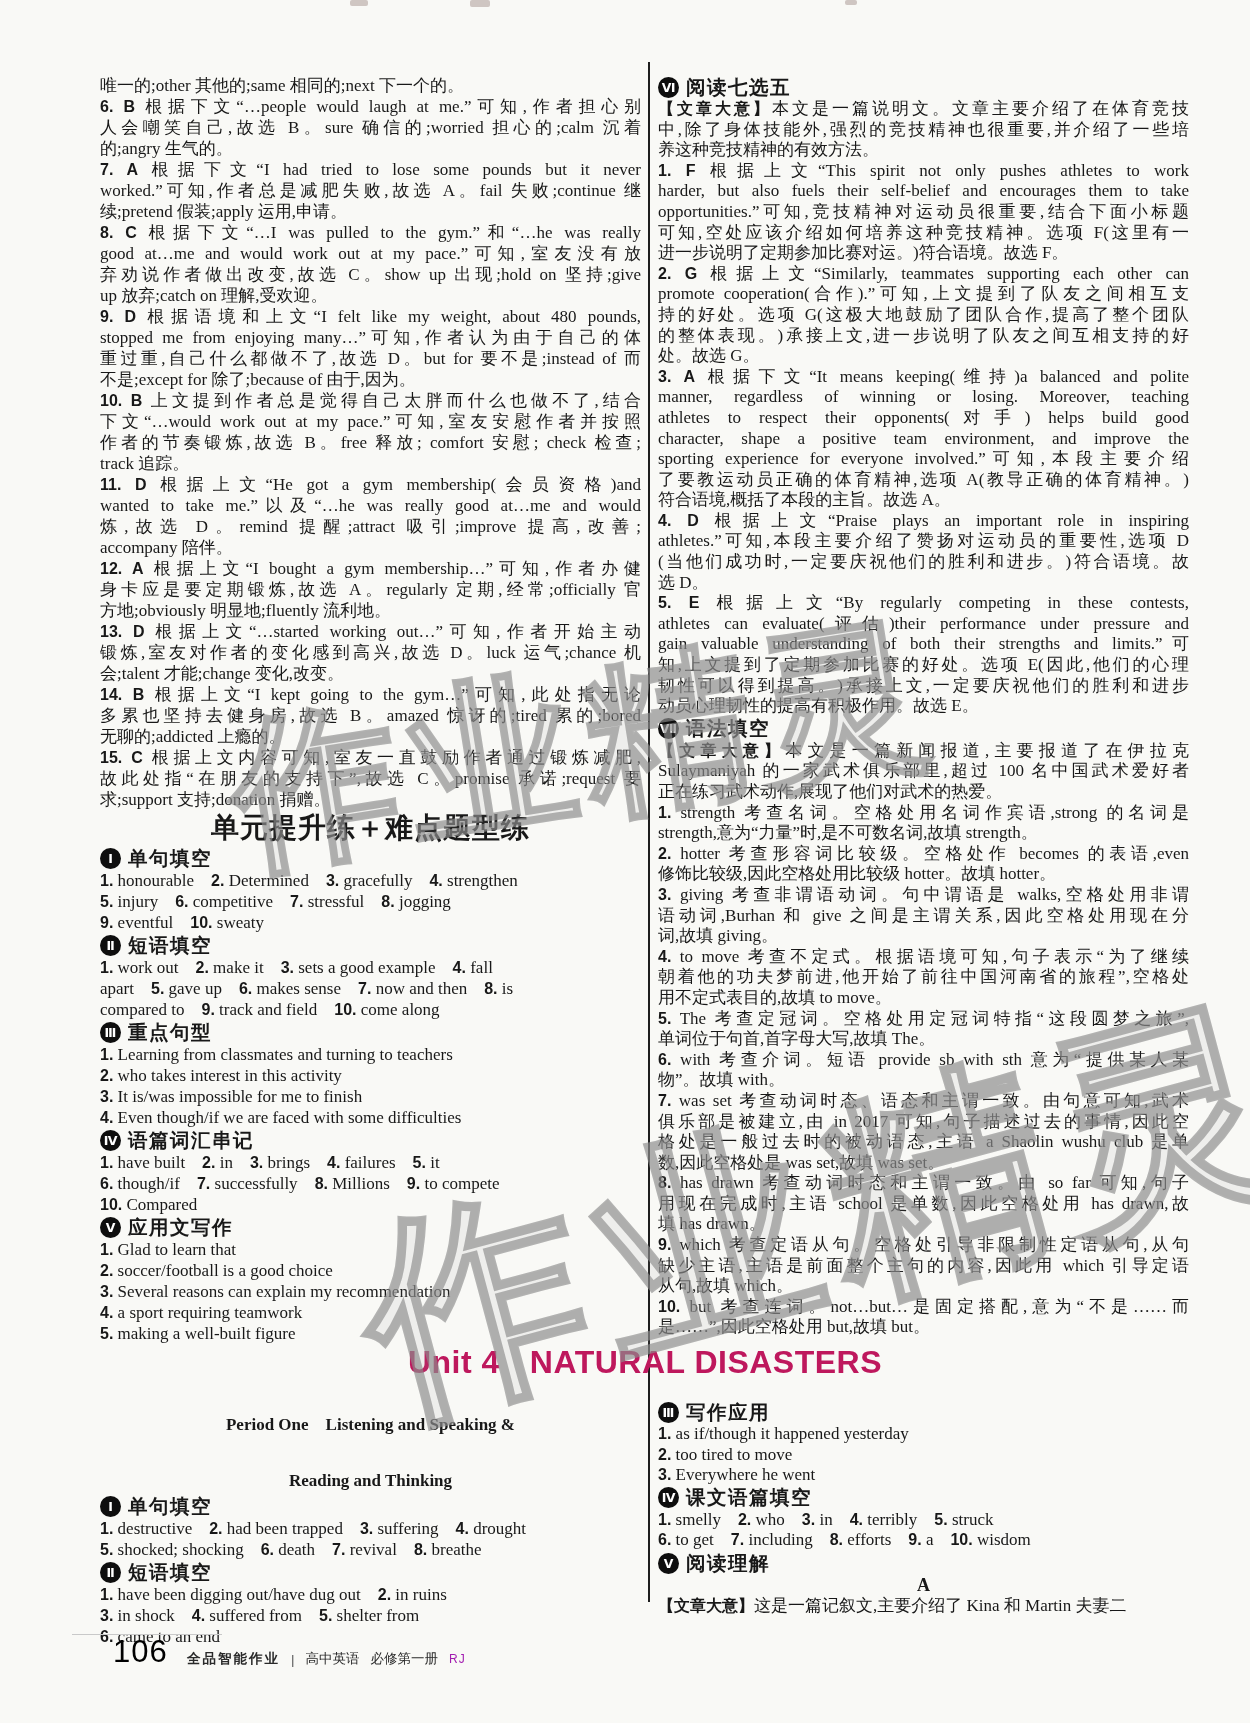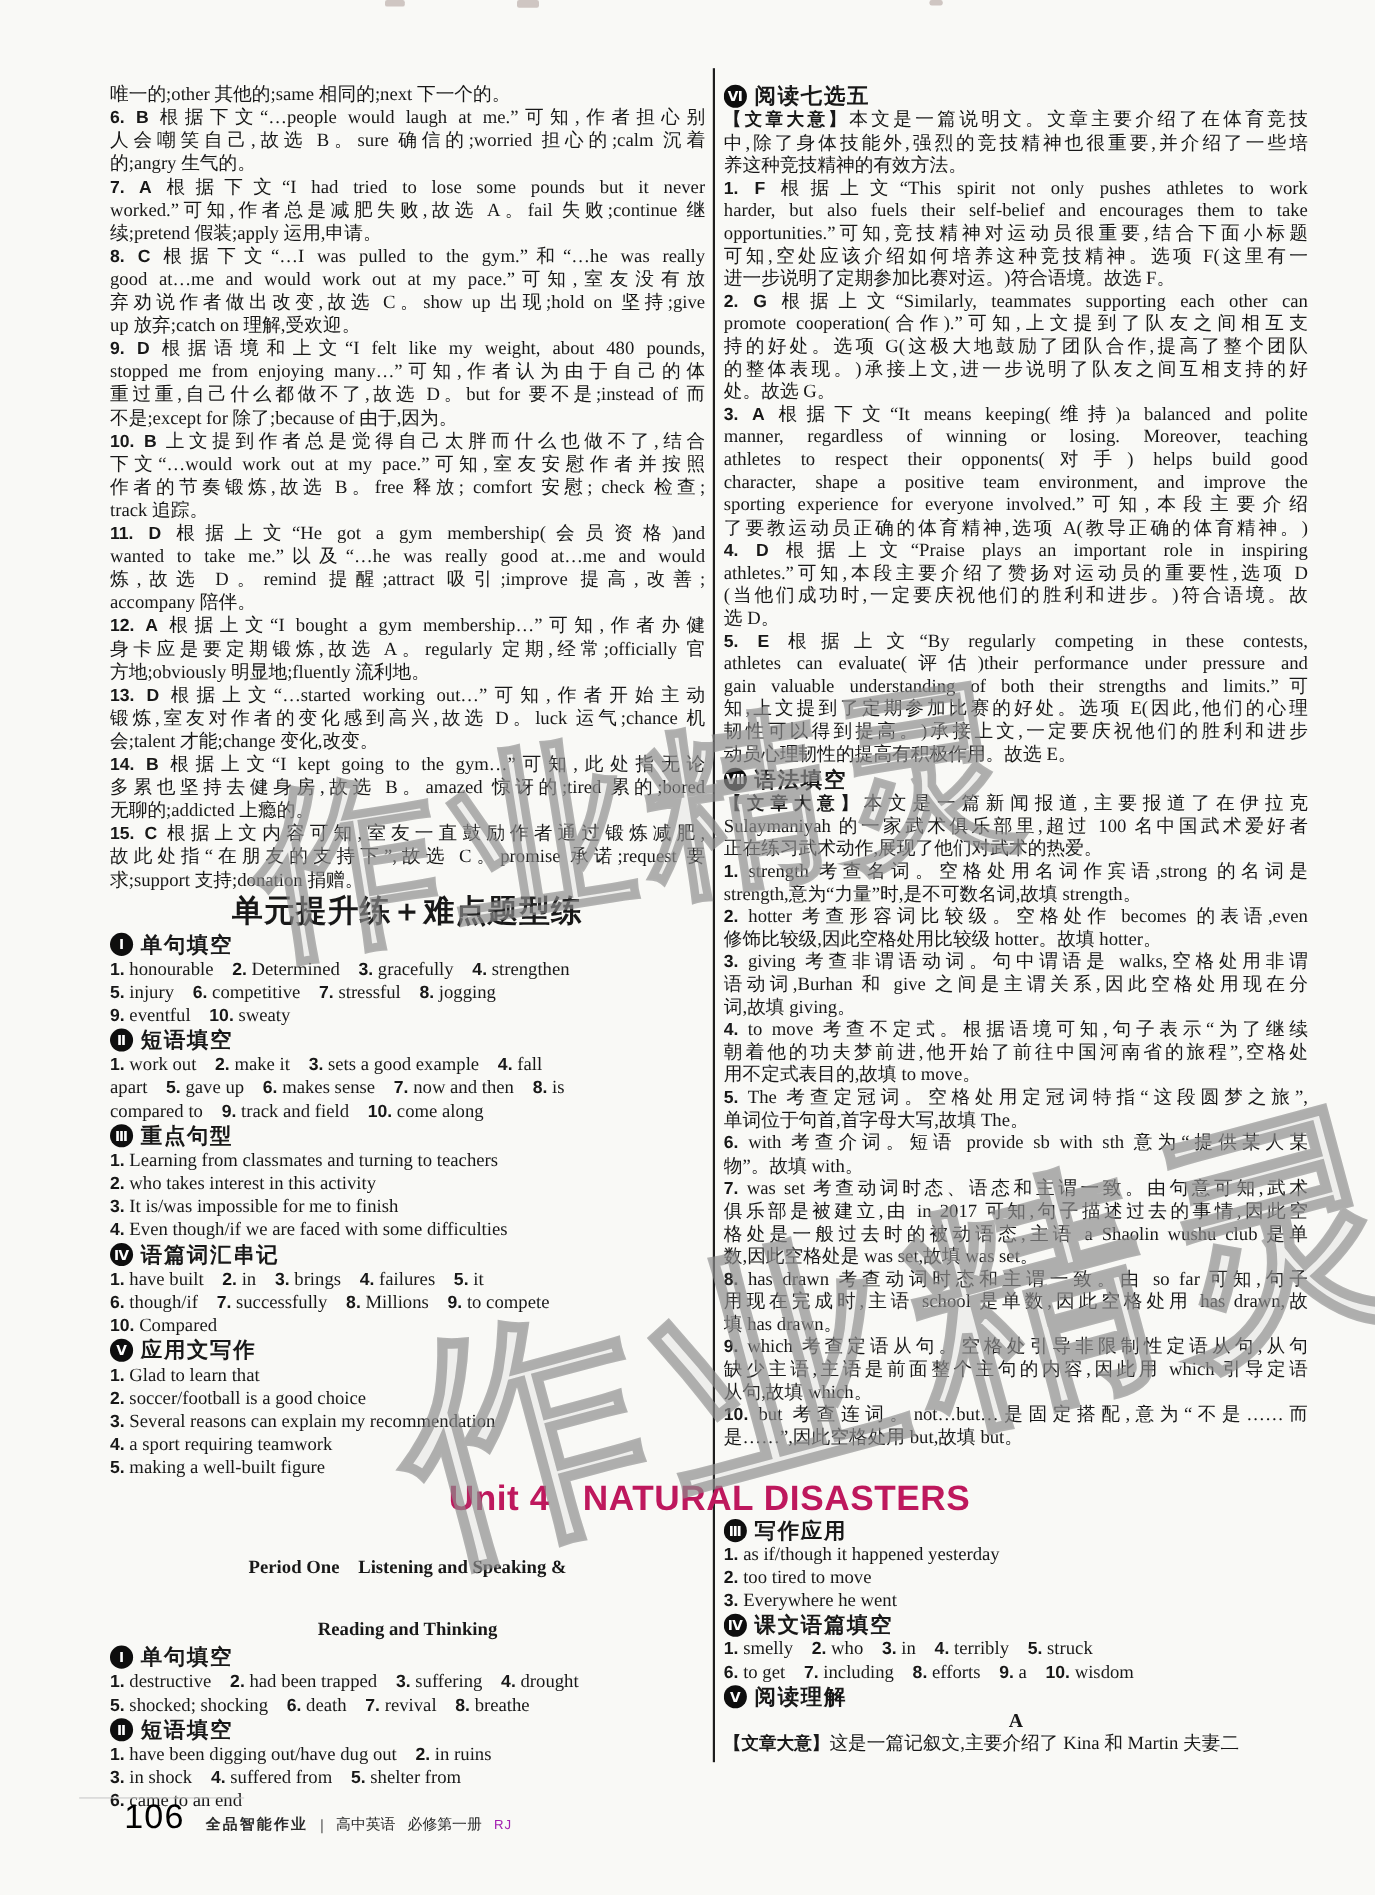--- a/index.html
+++ b/index.html
@@ -161,20 +161,21 @@
       <div class="ln j">promote cooperation(合作).”可知,上文提到了队友之间相互支</div>
       <div class="ln j">持的好处。选项 G(这极大地鼓励了团队合作,提高了整个团队</div>
       <div class="ln j">的整体表现。)承接上文,进一步说明了队友之间互相支持的好</div>
       <div class="ln">处。故选 G。</div>
       <div class="ln j"><b>3. A</b> 根据下文“It means keeping(维持)a balanced and polite</div>
       <div class="ln j">manner, regardless of winning or losing. Moreover, teaching</div>
       <div class="ln j">athletes to respect their opponents(对手) helps build good</div>
       <div class="ln j">character, shape a positive team environment, and improve the</div>
       <div class="ln j">sporting experience for everyone involved.”可知,本段主要介绍</div>
       <div class="ln j">了要教运动员正确的体育精神,选项 A(教导正确的体育精神。)</div>
+      <div class="ln">符合语境,概括了本段的主旨。故选 A。</div>
       <div class="ln j"><b>4. D</b> 根据上文“Praise plays an important role in inspiring</div>
       <div class="ln j">athletes.”可知,本段主要介绍了赞扬对运动员的重要性,选项 D</div>
       <div class="ln j">(当他们成功时,一定要庆祝他们的胜利和进步。)符合语境。故</div>
       <div class="ln">选 D。</div>
       <div class="ln j"><b>5. E</b> 根据上文“By regularly competing in these contests,</div>
       <div class="ln j">athletes can evaluate(评估)their performance under pressure and</div>
       <div class="ln j">gain valuable understanding of both their strengths and limits.”可</div>
       <div class="ln j">知,上文提到了定期参加比赛的好处。选项 E(因此,他们的心理</div>
       <div class="ln j">韧性可以得到提高。)承接上文,一定要庆祝他们的胜利和进步</div>
       <div class="ln">动员心理韧性的提高有积极作用。故选 E。</div>

